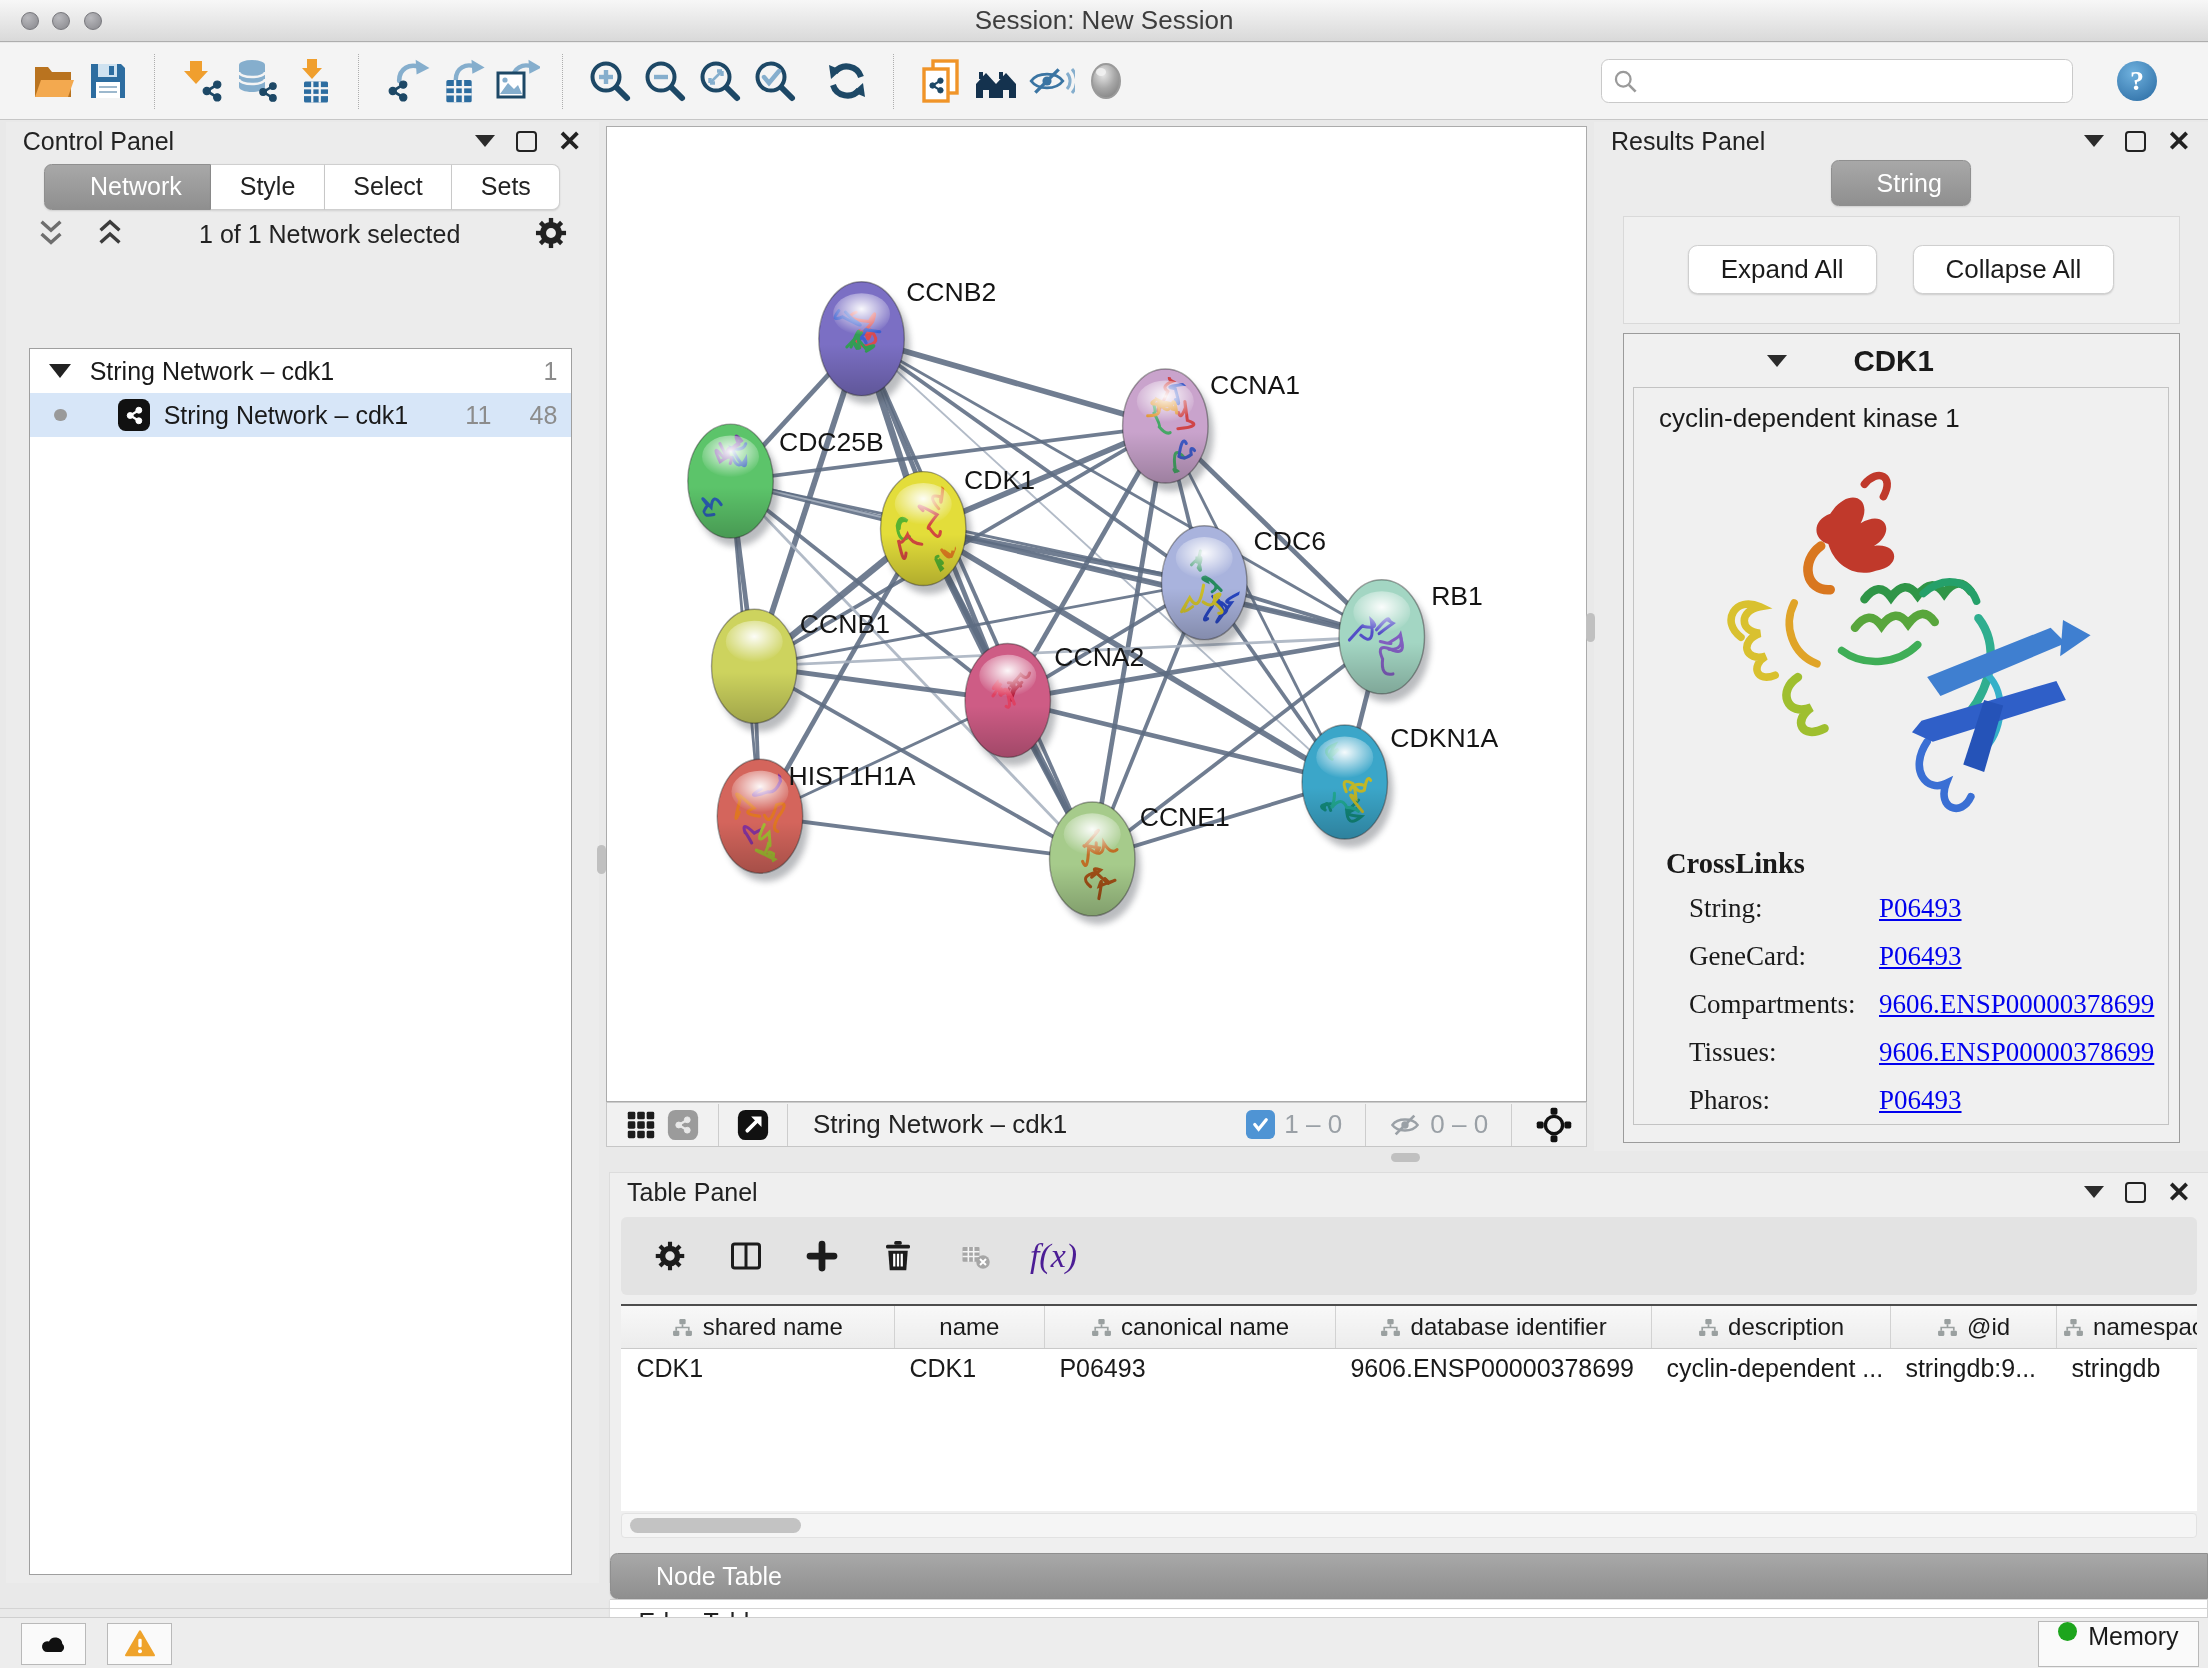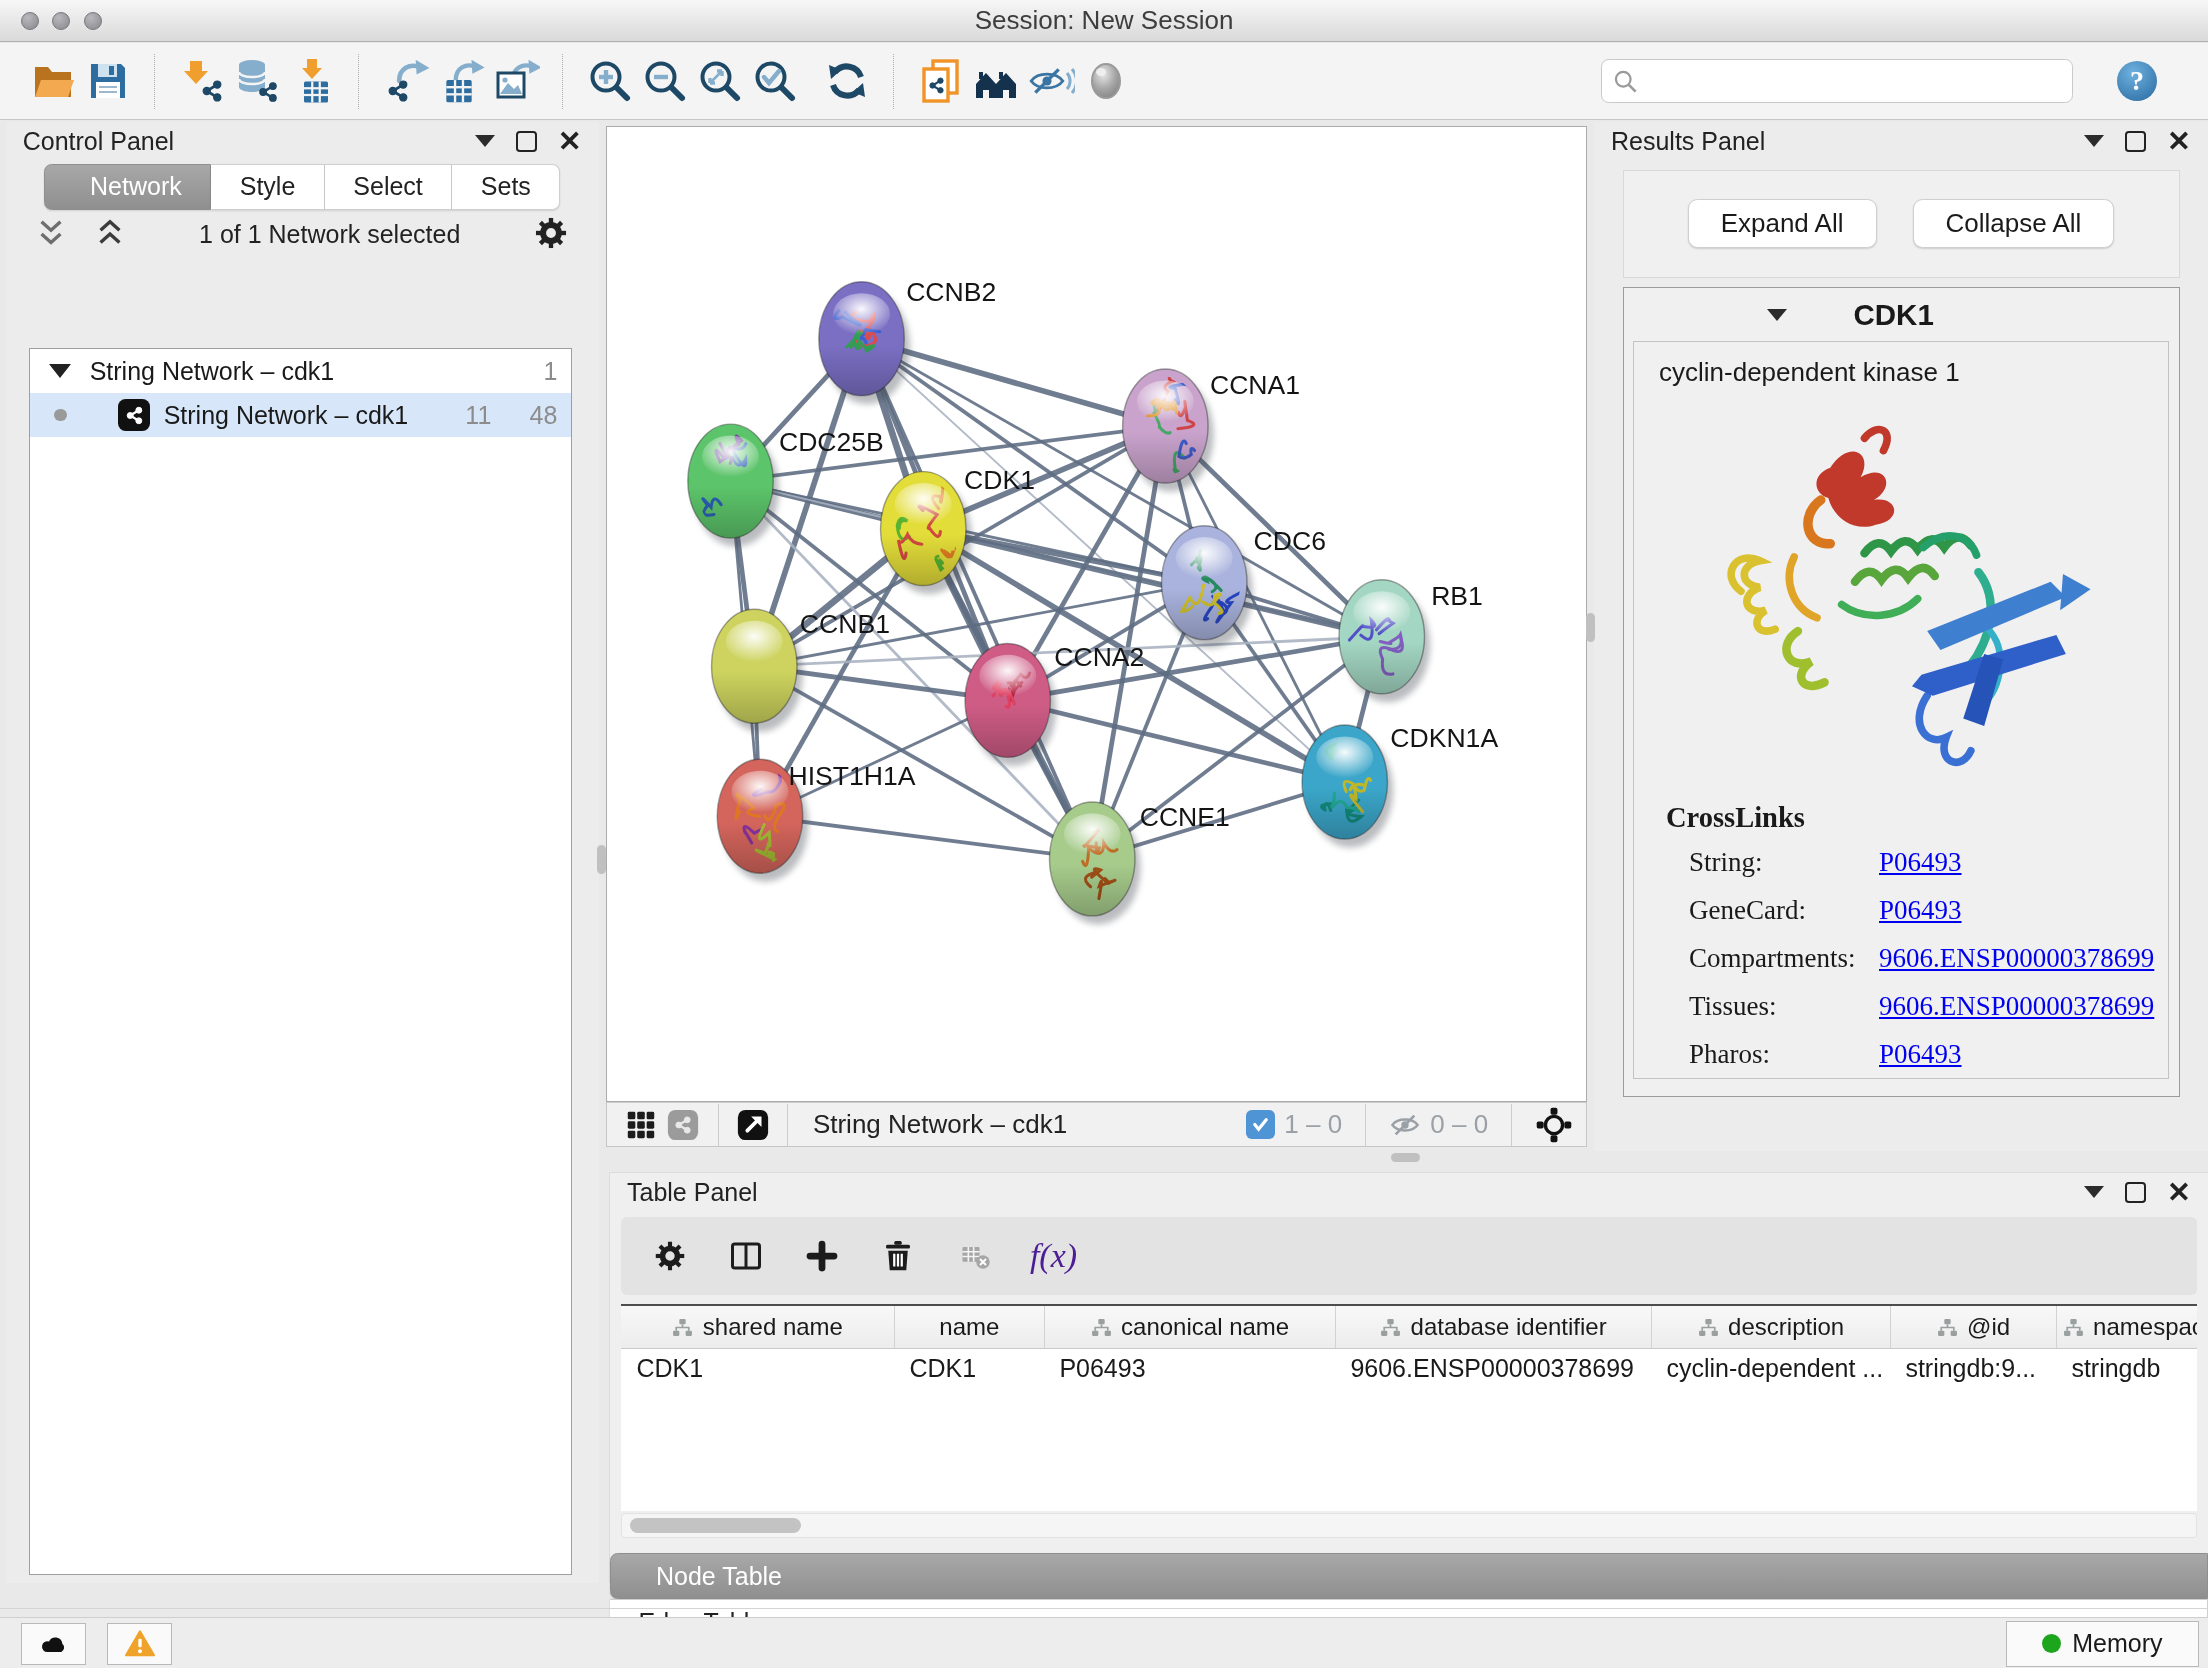--- a/index.html
+++ b/index.html
@@ -120,22 +120,22 @@
   .hthumb { position:absolute; left:7.6px; top:3.8px; width:171px; height:15px; border-radius:7.6px; background:#c3c3c3; }
   .tp-tabs { margin-top:15px;flex-direction:column; }
 
   
   .statusbar { position:absolute; left:0; top:1617px; width:2208px; height:51px; background:#ededed;
     border-top:1px solid #cfcfcf; }
   .statusbar::before { content:""; position:absolute; left:0; top:-10.5px; width:2208px; height:1px; background:#d4d4d4; }
   .sbtn { position:absolute; top:4.8px; width:65px; height:42px; background:#fafafa; border:1.9px solid #b9b9b9;
     display:flex; align-items:center; justify-content:center; }
   .sbtn svg { width:32px; height:32px; }
-  .membtn { position:absolute; right:9.5px; top:2.9px; height:46px; padding:0 35px; background:#fafafa;
-    border:1.9px solid #b9b9b9; display:flex; align-items:center; gap:11.4px; font-size:25px; }
+  .membtn { position:absolute; right:9.5px; top:2.9px; height:46px; padding:0 19px; background:#fafafa;
+    border:1.9px solid #b9b9b9; display:flex; gap:11.4px; font-size:25px; }
   .memdot { width:19px; height:19px; border-radius:50%; background:#1da51d; }
 
   .splitdot { position:absolute; background:#c0c0c0; border-radius:4.8px; }
   a { cursor:pointer; }
 </style>
 </head>
 <body>
 
 <svg width="0" height="0" style="position:absolute" aria-hidden="true">
   <defs>
@@ -739,20 +739,23 @@
 </div>
 
 <div class="results-panel">
   <div class="phdr">
     <span class="ptitle">Results Panel</span>
     <div class="pctrl">
       <div class="caret-down"></div>
       <div class="winsq"></div>
       <div class="winx">✕</div>
     </div>
+  </div>
+  <div class="tabbar">
+    <div class="tab single active">String</div>
   </div>
   <div class="rp-btnbox">
     <div class="rbtn">Expand All</div>
     <div class="rbtn">Collapse All</div>
   </div>
   <div class="rp-box">
     <div class="rp-genehdr">
       <div class="caret-down"></div>
       <span class="gname">CDK1</span>
     </div>

